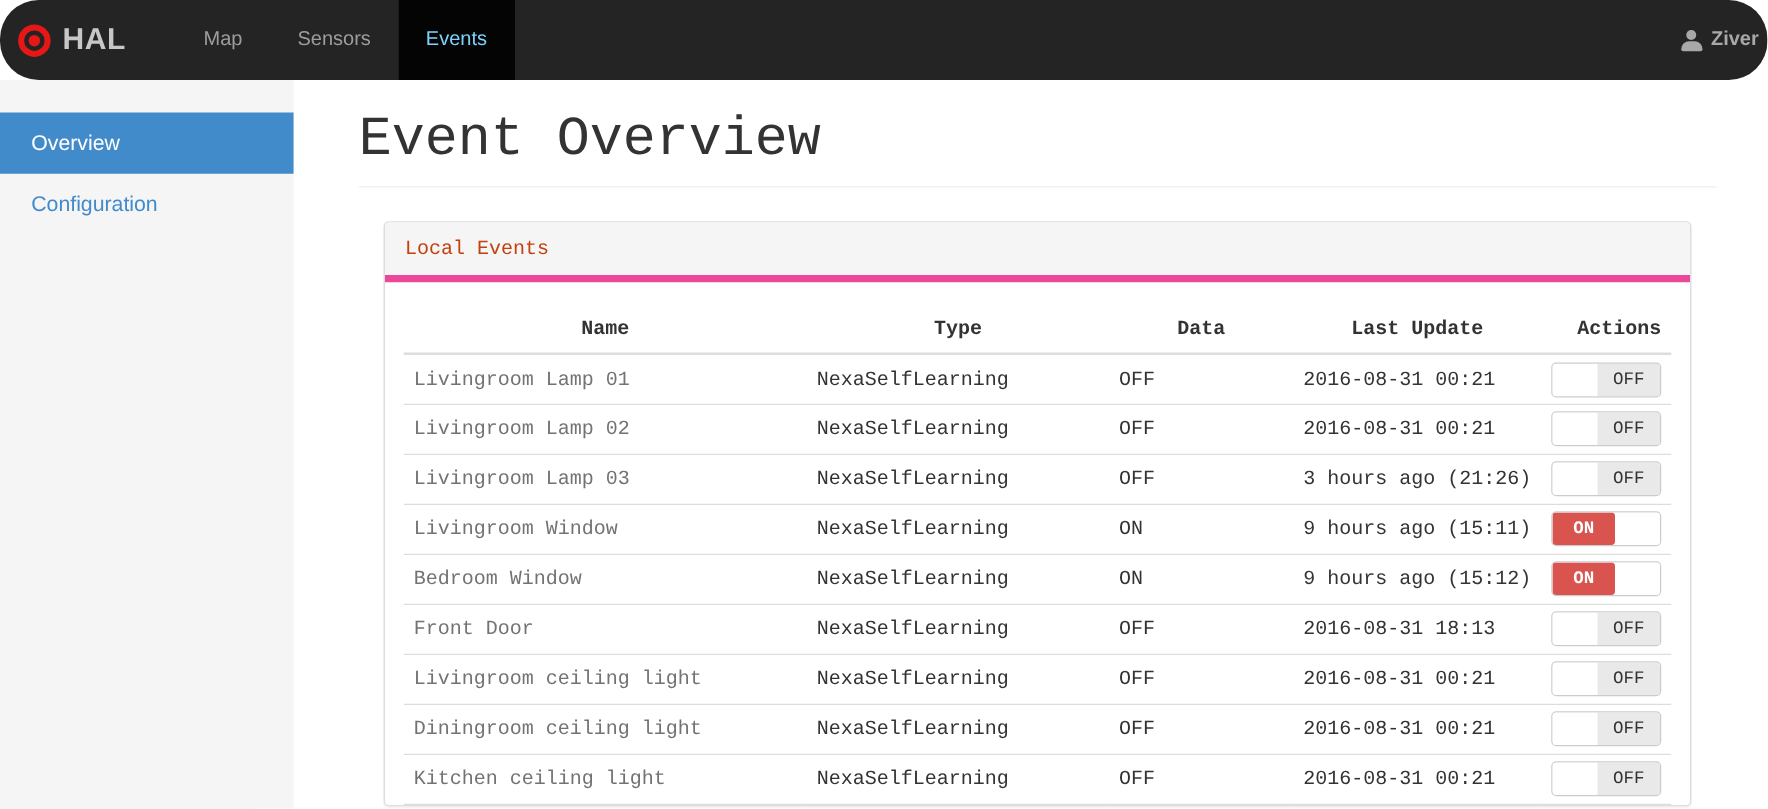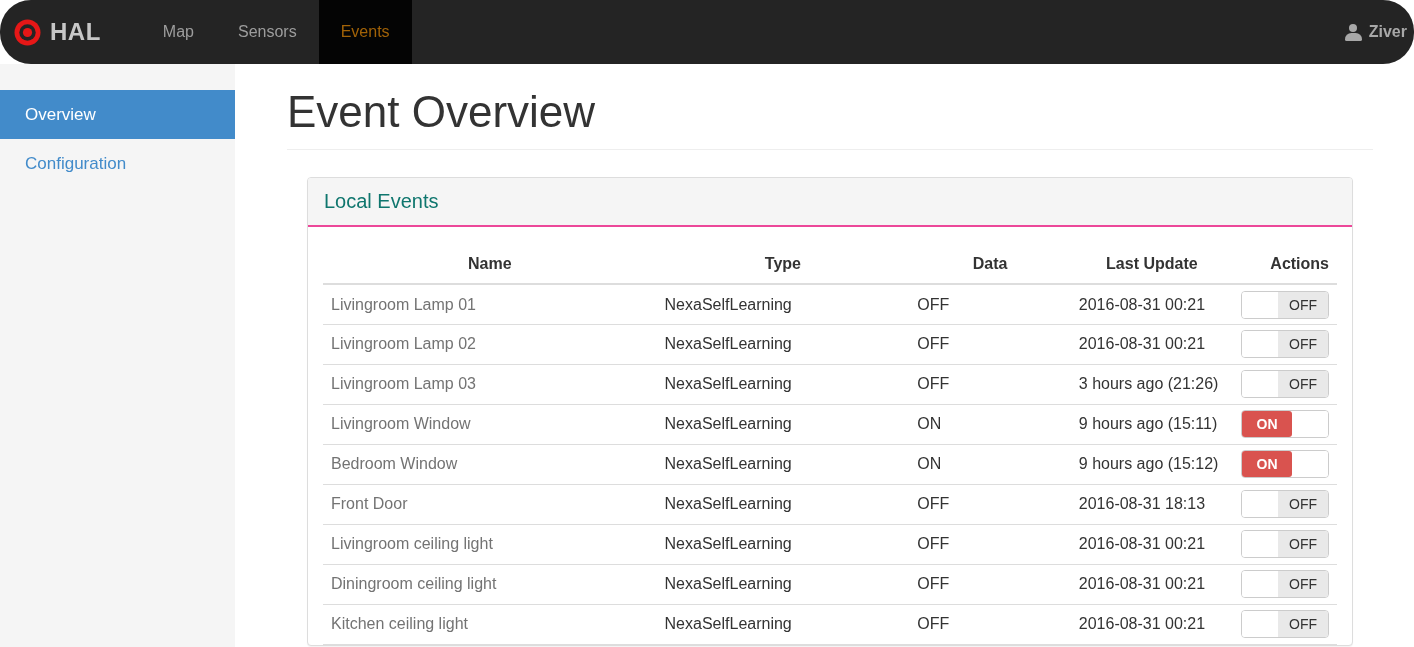--- a/index.html
+++ b/index.html
@@ -33,21 +33,21 @@
   }
   .nav-items { display: flex; align-items: stretch; margin-left: 26px; }
   .nav-item {
     display: flex;
     align-items: center;
     padding: 0 22px;
     font-size: 16px;
     color: #9d9d9d;
     cursor: pointer;
   }
-  .nav-item.active { background: #040404; color: #a16207; }
+  .nav-item.active { background: #040404; color: #7dd3fc; }
   .navbar-user {
     margin-left: auto;
     display: flex;
     align-items: center;
     gap: 7px;
     padding-right: 7px;
     color: #a8a8a8;
     font-size: 16px;
     font-weight: bold;
   }
@@ -69,20 +69,21 @@
   }
   .side-item.active { background: #428bca; color: #fff; }
 
   
   .main {
     position: absolute;
     top: 64px; left: 235px; right: 0; bottom: 0;
     background: #fff;
     padding: 24px 41px 16px 52px;
     overflow: hidden;
+    font-family: Liberation Mono, monospace;
   }
   .page-title {
     font-size: 44px;
     font-weight: 400;
     color: #333;
     line-height: 1.1;
     letter-spacing: 0px;
   }
   .page-divider {
     border: 0;
@@ -92,25 +93,25 @@
 
   .panel {
     margin: 27px 20px 0 20px;
     border: 1px solid #ddd;
     border-radius: 4px;
     background: #fff;
     box-shadow: 0 1px 1px rgba(0,0,0,0.05);
   }
   .panel-heading {
     background: #f5f5f5;
-    border-bottom: 2px solid #ec4899;
+    border-bottom: 6px solid #ec4899;
     border-radius: 3px 3px 0 0;
     padding: 12px 16px;
-    font-size: 20px;
-    color: #0f766e;
+    font-size: 16px;
+    color: #c2410c;
   }
   .panel-body { padding: 15px 15px 0 15px; }
 
   table.events { width: 100%; border-collapse: collapse; }
   .events th {
     text-align: center;
     font-size: 16px;
     font-weight: bold;
     color: #333;
     padding: 13px 8px 10px 8px;

